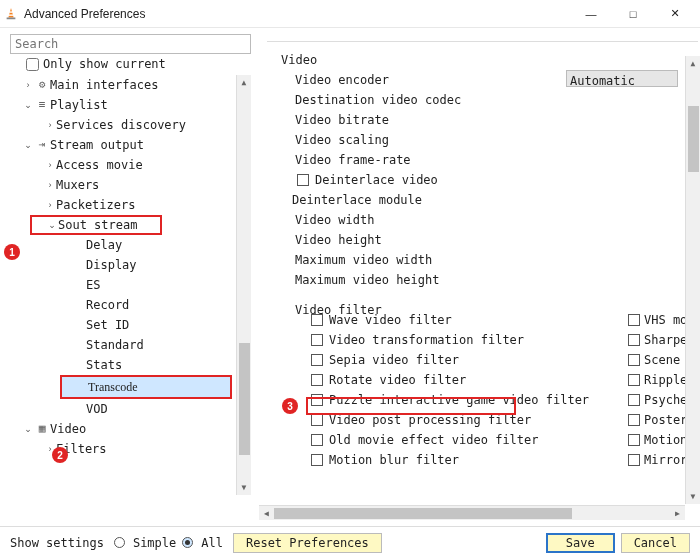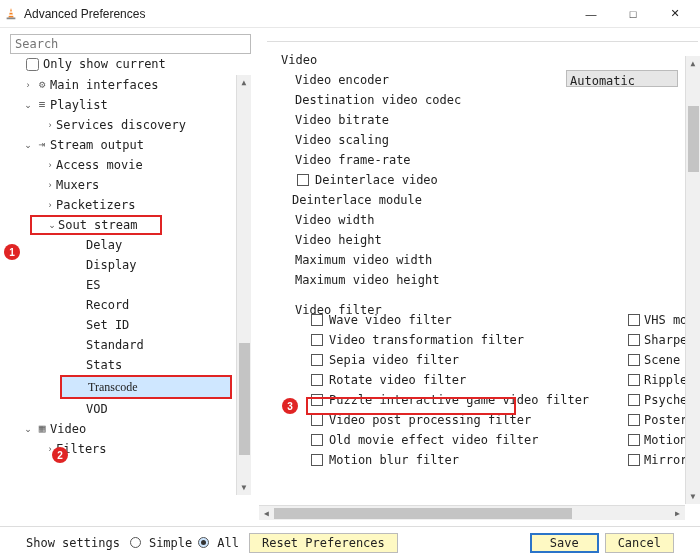--- a/index.html
+++ b/index.html
@@ -169,21 +169,21 @@
     display:flex; align-items:center; justify-content:center;
     font-weight: bold;
     z-index: 50;
   }
   
   .footer {
     height: 32px;
     border-top: 1px solid #ddd;
     display: flex;
     align-items: center;
-    padding: 0 26px;
+    padding: 0 10px;
     font-family: monospace;
     font-size: 12px;
     gap: 6px;
   }
   .footer .showset { margin-right: 4px; }
   .footer .radio { width:11px;height:11px;border:1px solid #555;border-radius:50%;display:inline-block;position:relative;margin-right:2px;vertical-align:-1px;}
   .footer .radio.sel::after{content:"";position:absolute;left:2px;top:2px;width:5px;height:5px;border-radius:50%;background:#333;}
   .btn {
     background: #fef9c3; border:1px solid #bbb;
     padding: 2px 12px; font-family: monospace; font-size:12px; cursor:default;

